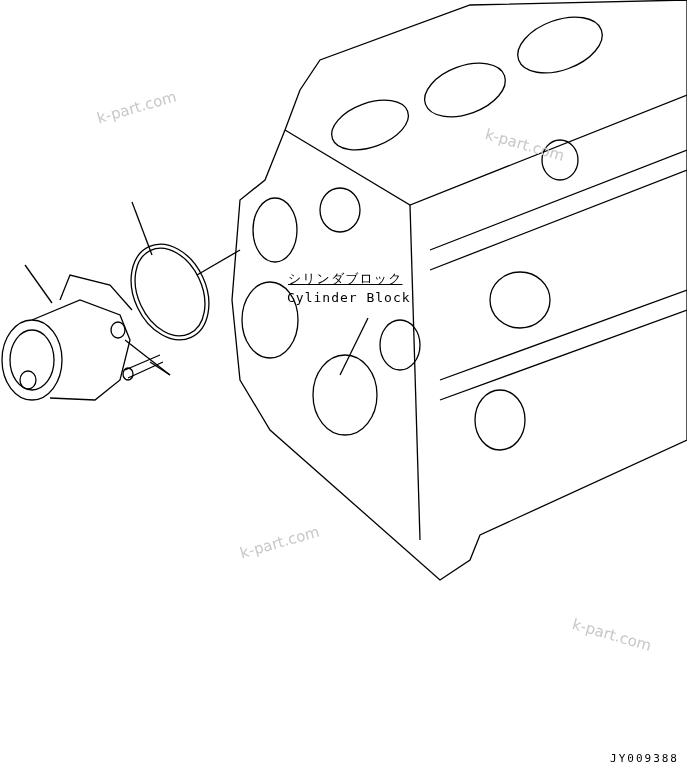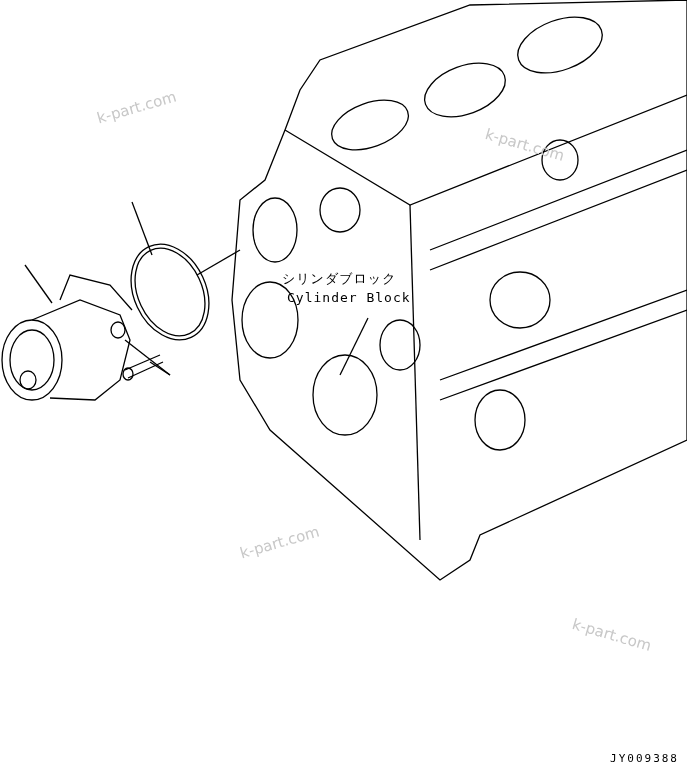--- a/index.html
+++ b/index.html
@@ -52,21 +52,21 @@
 
   <g>
     <path d="M125 370 L160 355 M128 378 L163 362"></path>
     <ellipse cx="128" cy="374" rx="5" ry="6"></ellipse>
     <line x1="150" y1="362" x2="170" y2="375"></line>
   </g>
 
   <line x1="368" y1="318" x2="340" y2="375"></line>
 </svg>
 
-<div class="label" style="left:282px;top:270px;">シリンダブロック</div>
+<div class="label" style="left:288px;top:270px;text-decoration:underline;">シリンダブロック</div>
 <div class="label" style="left:287px;top:290px;text-align:center;">Cylinder Block</div>
 
 <div class="wm" style="left:95px;top:110px;">k-part.com</div>
 <div class="wm" style="left:488px;top:125px;transform:rotate(16deg);">k-part.com</div>
 <div class="wm" style="left:238px;top:545px;">k-part.com</div>
 <div class="wm" style="left:575px;top:615px;transform:rotate(16deg);">k-part.com</div>
 
 <div class="code">JY009388</div>
 
 </body></html>

